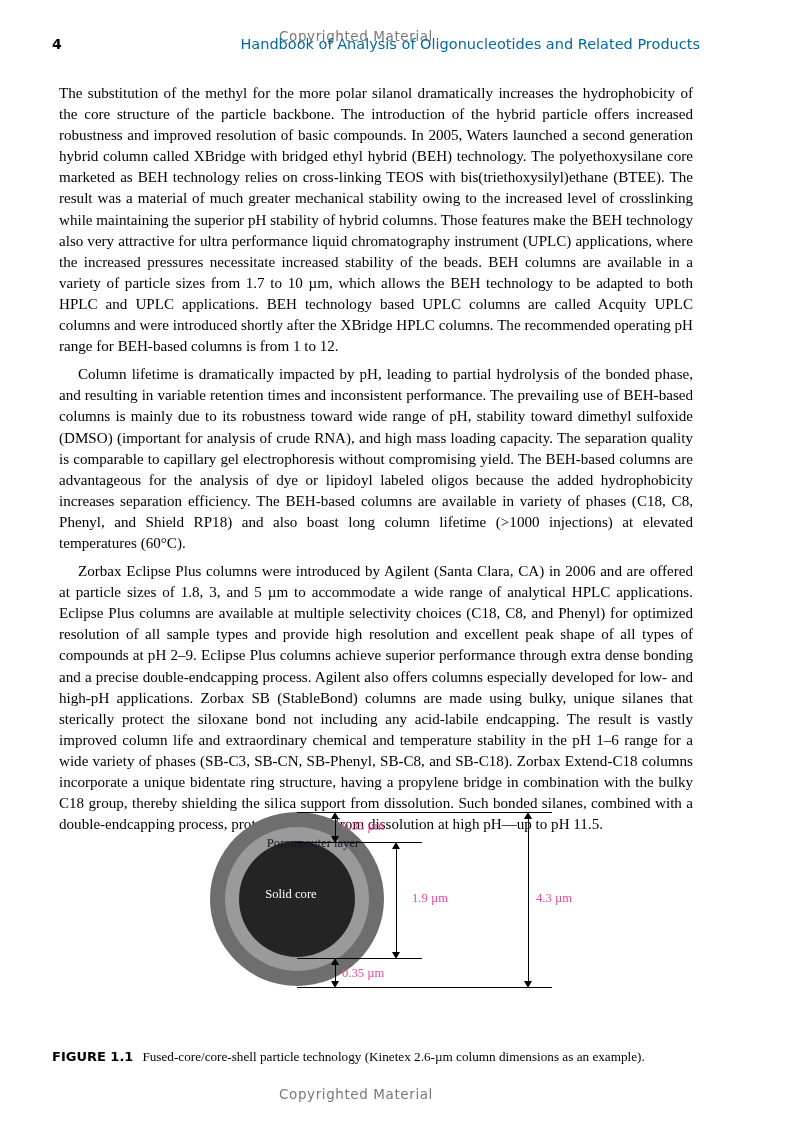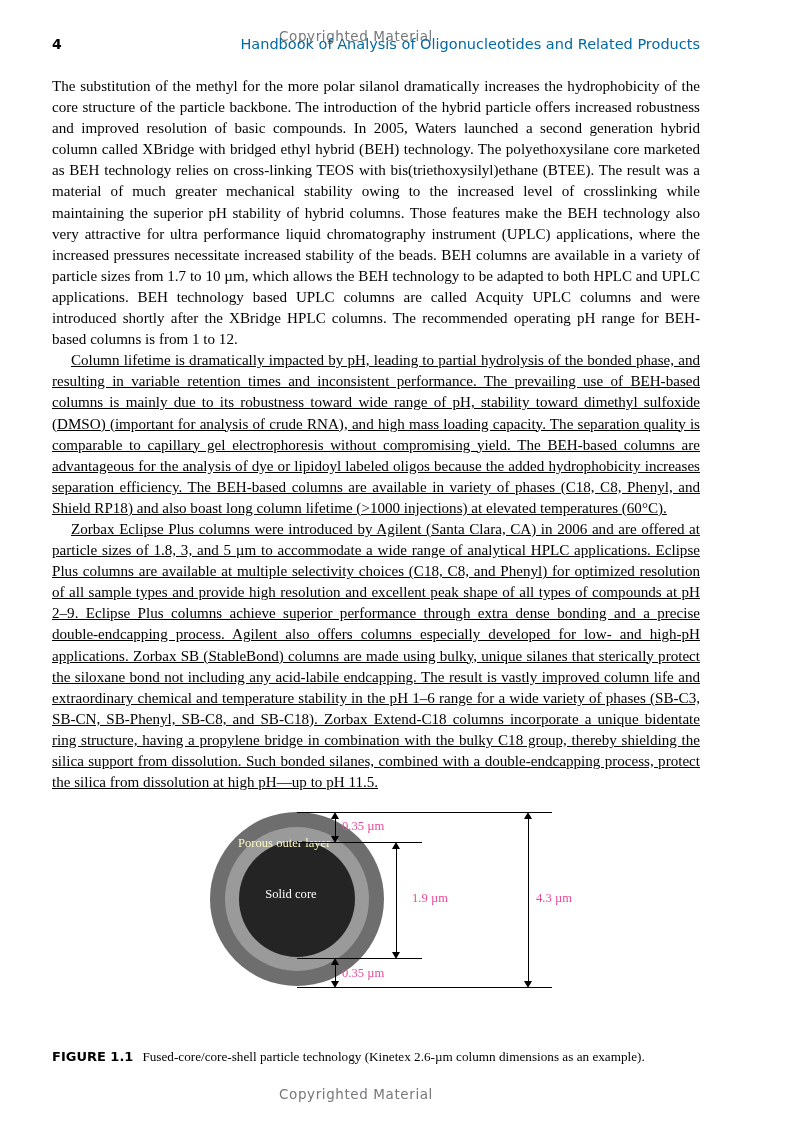--- a/index.html
+++ b/index.html
@@ -59,28 +59,28 @@
   }
 
   
   .bodycol {
     position: absolute;
     top: 76px;
     left: 52px;
     width: 648px;
   }
   p.para {
-    margin: 0;
+    margin: 7px;
     font-size: 15.1px;
     line-height: 21.1px;
     text-align: justify;
     text-justify: inter-word;
     hyphens: none;
   }
-  p.para.indent { text-indent: 19px; text-decoration: underline; }
+  p.para.indent { text-indent: 19px; }
 
   
   .figure-wrap {
     position: absolute;
     top: 786px;
     left: 52px;
     width: 648px;
     height: 240px;
   }
   .figure-stage {
@@ -117,21 +117,22 @@
     width: 116px;
     height: 116px;
     border-radius: 50%;
     background: #242424;
   }
   .lbl-outer {
     position: absolute;
     left: 28px;
     top: 24px;
     width: 150px;
-    color: #fef9c3;
+    text-align: center;
+    color: #0f172a;
     font-size: 12.6px;
     white-space: nowrap;
   }
   .lbl-core {
     position: absolute;
     left: 0px;
     top: 46px;
     width: 104px;
     text-align: center;
     color: #ffffff;

